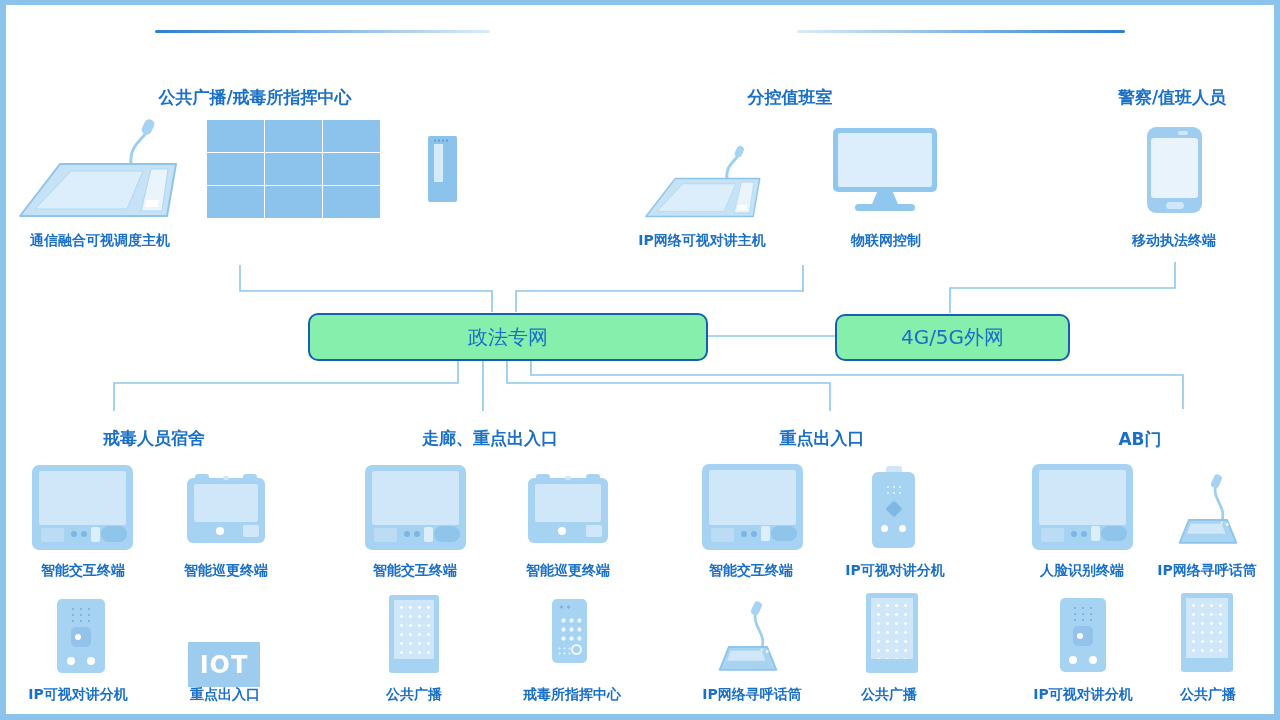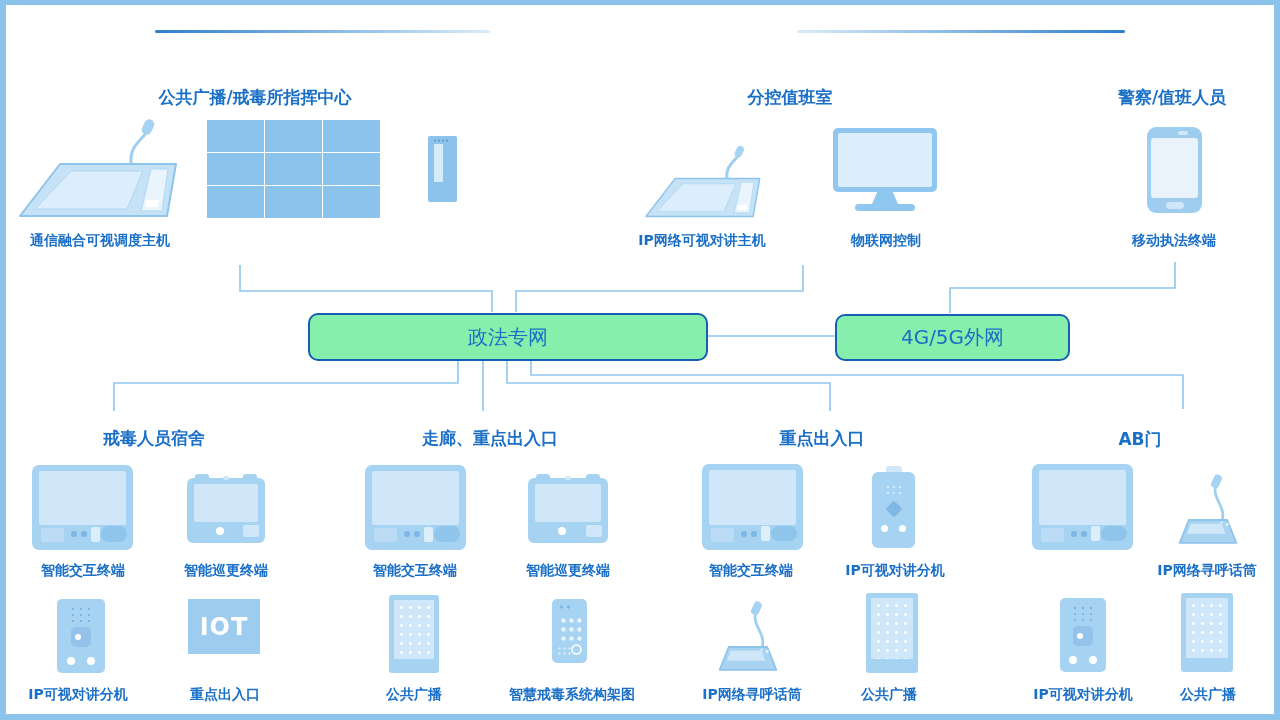--- a/index.html
+++ b/index.html
@@ -174,21 +174,21 @@
       <i class="scr"></i>
       <i class="dot"></i>
       <i class="rct"></i>
   </div>
   <div class="dev icom" style="left:57px;top:599px;width:48px;height:74px;">
     <i class="i-spk"></i>
       <i class="i-cam"></i>
       <i class="i-d i-d1"></i>
       <i class="i-d i-d2"></i>
   </div>
-  <div class="dev iot" style="left:188px;top:599px;width:72px;height:55px;">
+  <div class="dev iot" style="left:188px;top:642px;width:72px;height:45px;">
     <span>IOT</span>
   </div>
   <div class="lbl" style="left:-27px;top:562px;">智能交互终端</div>
   <div class="lbl" style="left:116px;top:562px;">智能巡更终端</div>
   <div class="lbl" style="left:-32px;top:686px;">IP可视对讲分机</div>
   <div class="lbl" style="left:115px;top:686px;">重点出入口</div>
 
   <div class="dev tablet" style="left:365px;top:465px;width:101px;height:85px;">
     <i class="scr"></i>
       <i class="c-rect"></i>
@@ -210,21 +210,21 @@
   </div>
   <div class="dev door" style="left:552px;top:599px;width:35px;height:64px;">
     <i class="d-eyes"></i>
       <i class="d-pad"></i>
       <i class="d-low"></i>
       <i class="d-ring"></i>
   </div>
   <div class="lbl" style="left:305px;top:562px;">智能交互终端</div>
   <div class="lbl" style="left:458px;top:562px;">智能巡更终端</div>
   <div class="lbl" style="left:304px;top:686px;">公共广播</div>
-  <div class="lbl" style="left:462px;top:686px;">智慧戒毒系统构架图</div>
+  <div class="lbl" style="left:462px;top:686px;">戒毒所指挥中心</div>
 
   <div class="dev tablet" style="left:702px;top:464px;width:101px;height:86px;">
     <i class="scr"></i>
       <i class="c-rect"></i>
       <i class="c-d c-d1"></i>
       <i class="c-d c-d2"></i>
       <i class="c-ph"></i>
       <i class="c-oval"></i>
   </div>
   <div class="dev alarm" style="left:872px;top:466px;width:43px;height:82px;">
@@ -269,17 +269,18 @@
   </svg>
   <div class="dev icom" style="left:1060px;top:598px;width:46px;height:74px;">
     <i class="i-spk"></i>
       <i class="i-cam"></i>
       <i class="i-d i-d1"></i>
       <i class="i-d i-d2"></i>
   </div>
   <div class="dev spkr" style="left:1181px;top:593px;width:52px;height:79px;">
     <i class="s-grid"></i>
   </div>
+  <div class="lbl" style="left:972px;top:562px;">人脸识别终端</div>
   <div class="lbl" style="left:1097px;top:562px;">IP网络寻呼话筒</div>
   <div class="lbl" style="left:973px;top:686px;">IP可视对讲分机</div>
   <div class="lbl" style="left:1098px;top:686px;">公共广播</div>
 
 </div>
 
 </body></html>

